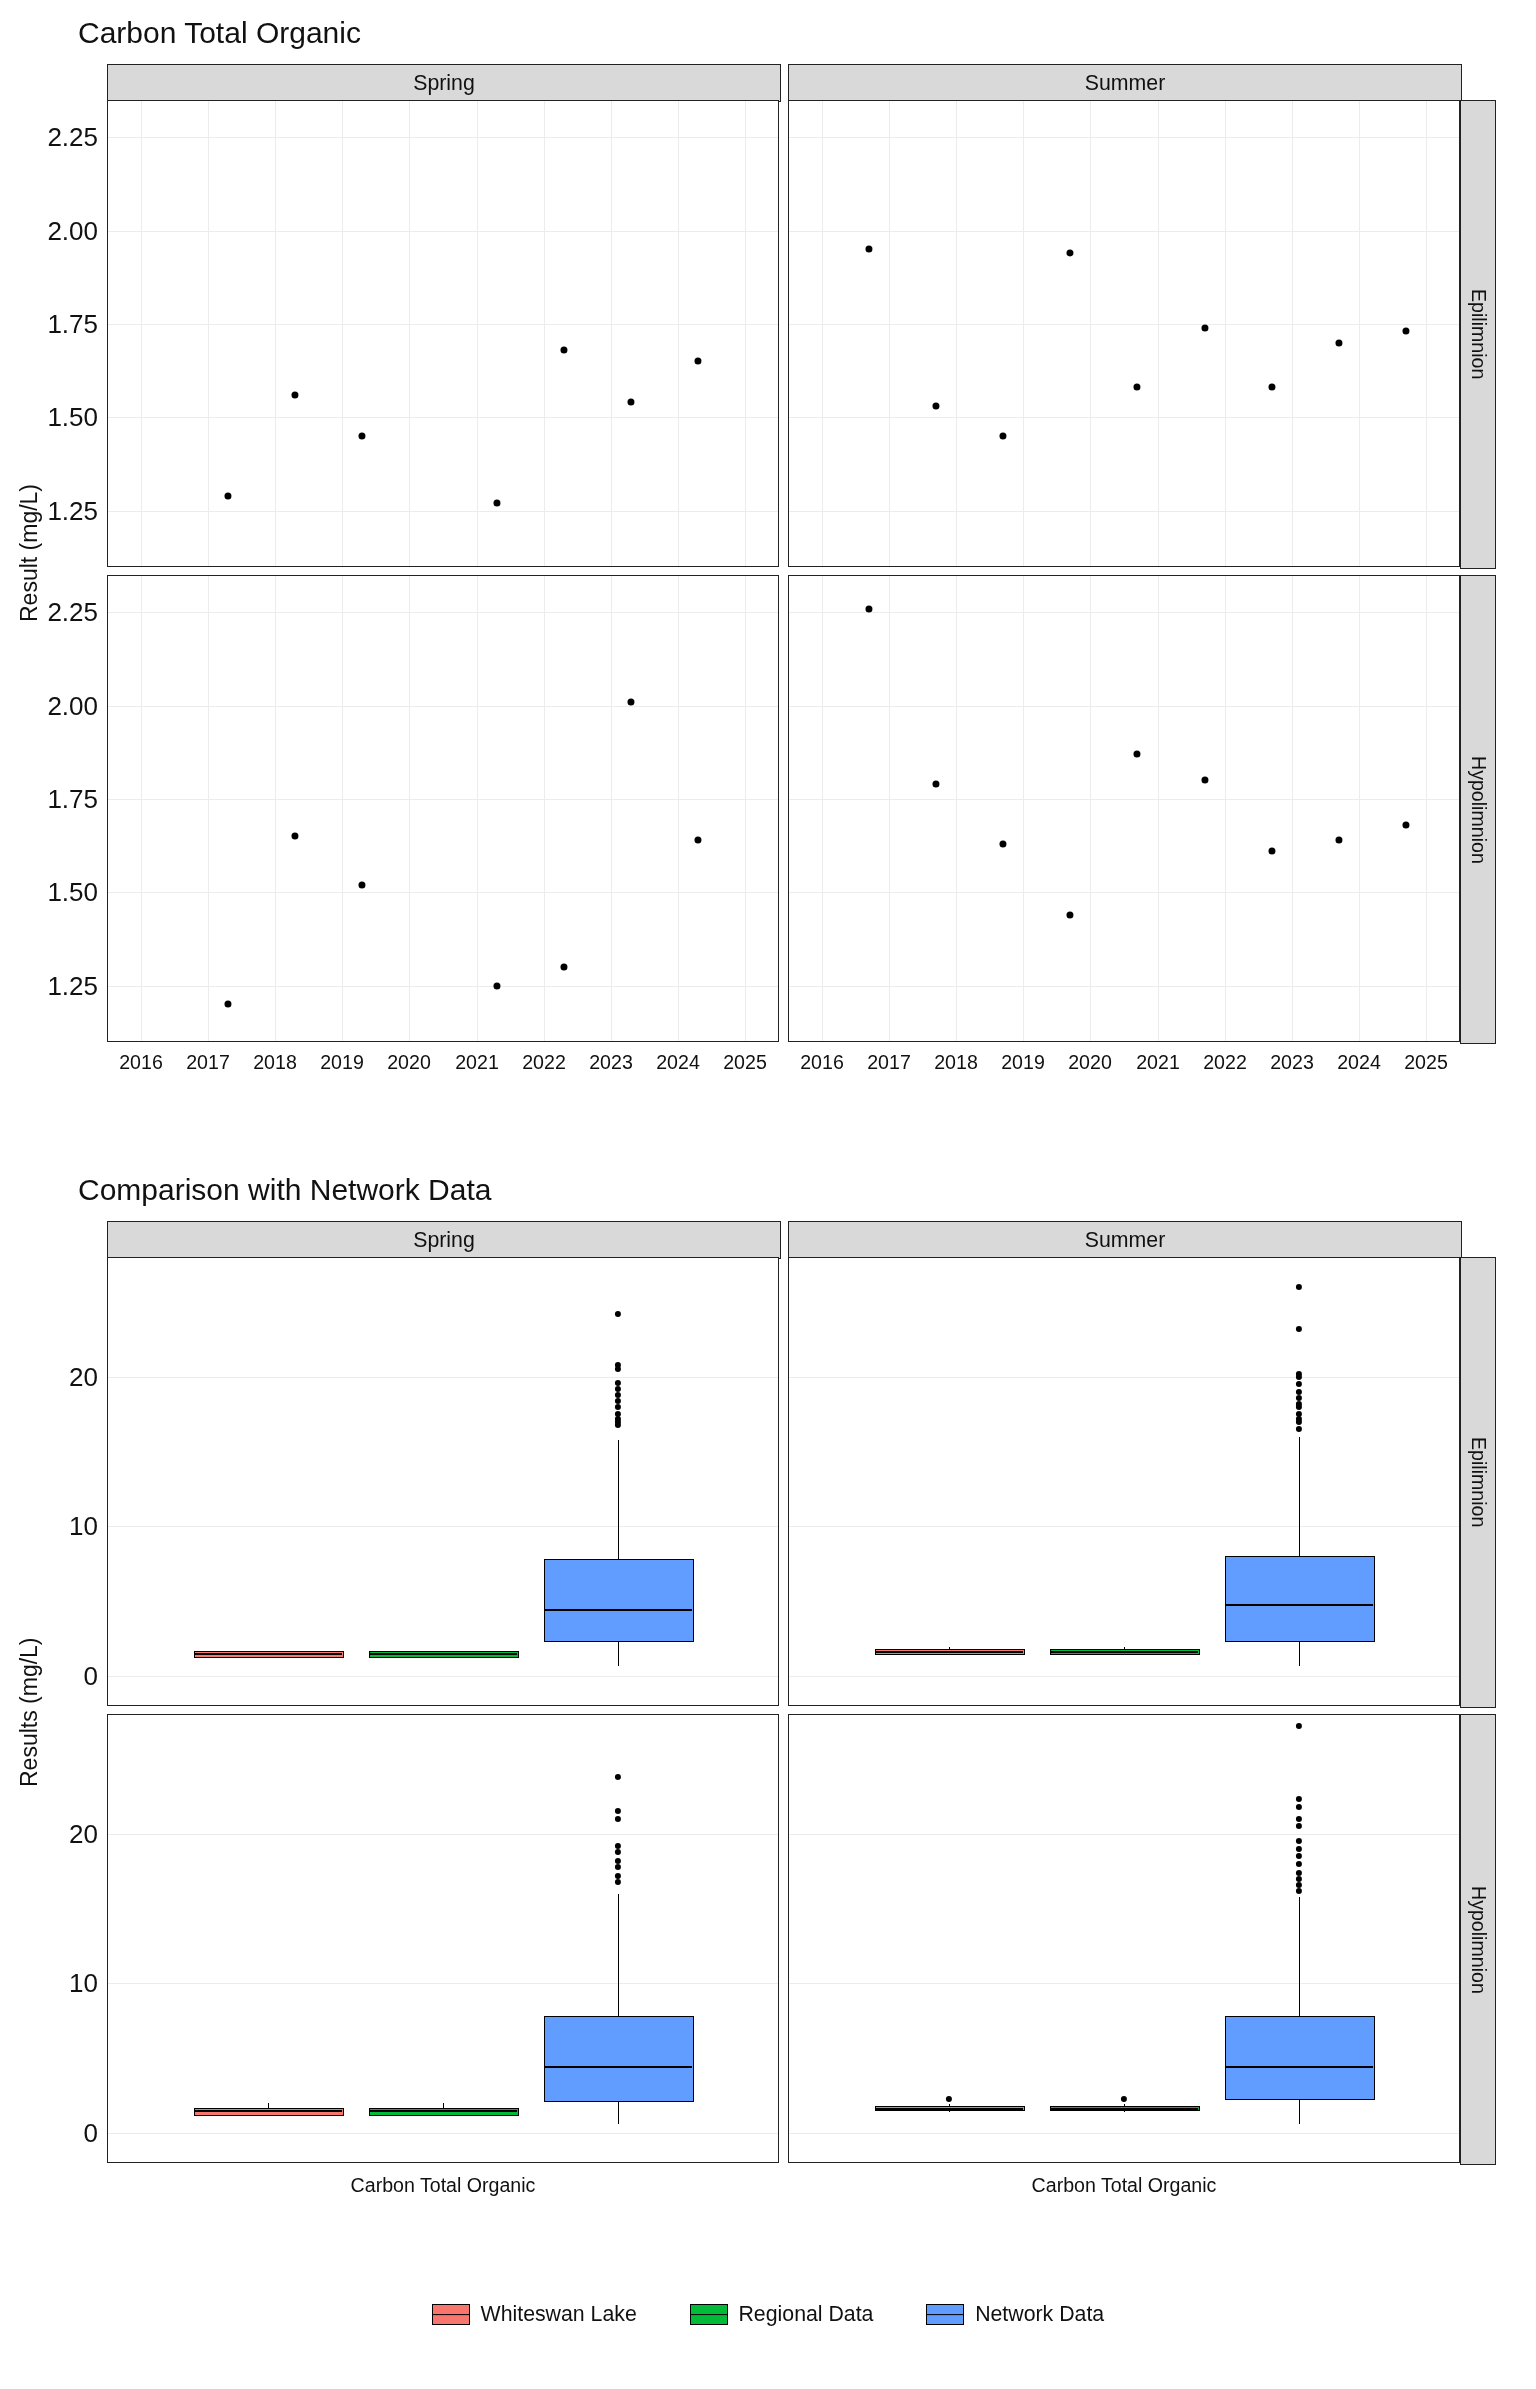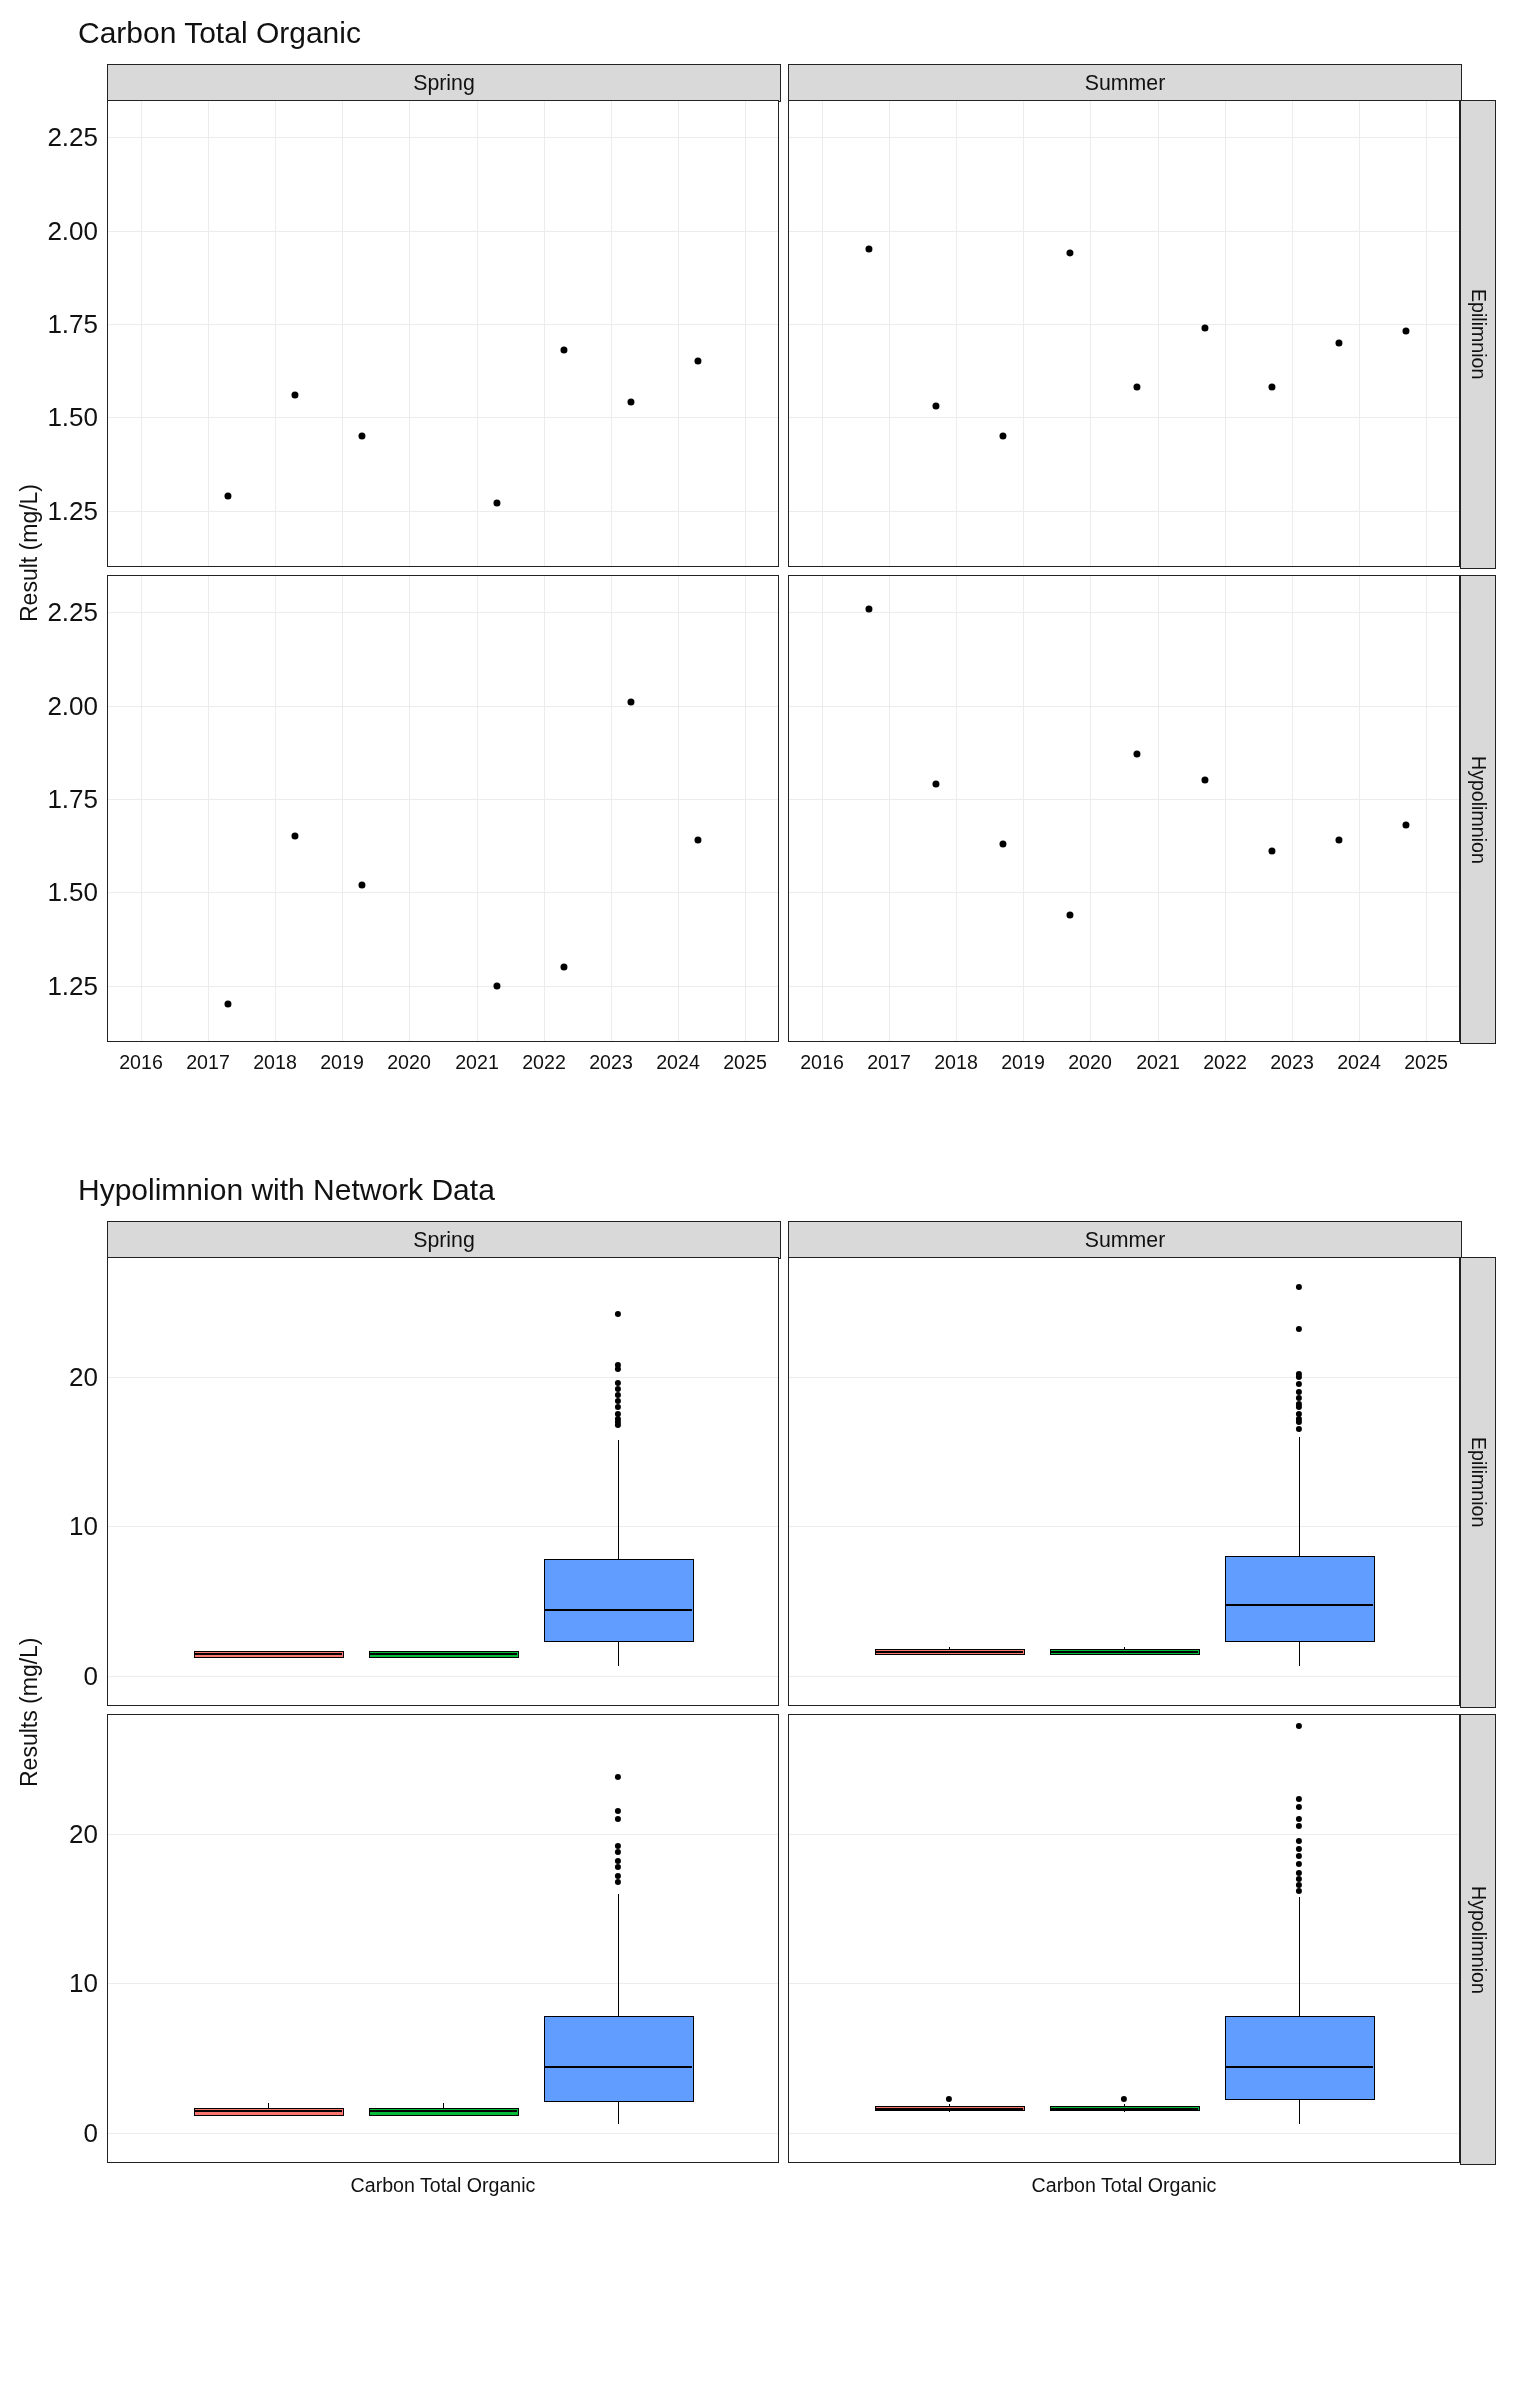--- a/index.html
+++ b/index.html
@@ -165,21 +165,21 @@
         <div class="tick-label-x" style="top: 476px; left: 235px;">2019</div>
         <div class="tick-label-x" style="top: 476px; left: 302px;">2020</div>
         <div class="tick-label-x" style="top: 476px; left: 370px;">2021</div>
         <div class="tick-label-x" style="top: 476px; left: 437px;">2022</div>
         <div class="tick-label-x" style="top: 476px; left: 504px;">2023</div>
         <div class="tick-label-x" style="top: 476px; left: 571px;">2024</div>
         <div class="tick-label-x" style="top: 476px; left: 638px;">2025</div>
       </div>
     </div>
 
-<div class="title" style="left:78px;top:1173px">Hypolimnion with Network Data</div>
+<div class="title" style="left:78px;top:1173px">Comparison with Network Data</div>
 <div class="axis-title" style="left:16px;top:1787px;transform:rotate(-90deg);transform-origin:left top">Results (mg/L)</div>
 
 <div id="chart2" style="position:absolute;left:107px;top:1221px;width:1387px;height:996px">
       <div class="strip-top" style="left: 0px; top: 0px; width: 672px; height: 36px;">Spring</div>
       <div class="strip-top" style="left: 681px; top: 0px; width: 672px; height: 36px;">Summer</div>
       <div class="strip-right" style="left: 1353px; top: 36px; width: 34px; height: 449px;">Epilimnion</div>
       <div class="strip-right" style="left: 1353px; top: 493px; width: 34px; height: 449px;">Hypolimnion</div>
       <div class="panel" style="left: 0px; top: 36px; width: 672px; height: 449px;">
         <div class="gridline-h" style="top: 419px;"></div>
         <div class="gridline-h" style="top: 269px;"></div>
@@ -292,15 +292,29 @@
         <div class="pt" style="left: 511px; top: 127px; width: 6.2px; height: 6.2px;"></div>
         <div class="pt" style="left: 511px; top: 112px; width: 6.2px; height: 6.2px;"></div>
         <div class="pt" style="left: 511px; top: 105px; width: 6.2px; height: 6.2px;"></div>
         <div class="pt" style="left: 511px; top: 93px; width: 6.2px; height: 6.2px;"></div>
         <div class="pt" style="left: 511px; top: 85px; width: 6.2px; height: 6.2px;"></div>
         <div class="pt" style="left: 511px; top: 12px; width: 6.2px; height: 6.2px;"></div>
         <div class="tick-label-x" style="top: 460px; left: 336px;">Carbon Total Organic</div>
       </div>
     </div>
 
+<div class="legend" style="left:0;width:1536px;top:2302px" id="legend">
+      <div class="legend-item">
+        <div class="legend-swatch" style="background: rgb(248, 118, 109);"></div>
+        <span>Whiteswan Lake</span>
+      </div>
+      <div class="legend-item">
+        <div class="legend-swatch" style="background: rgb(0, 186, 56);"></div>
+        <span>Regional Data</span>
+      </div>
+      <div class="legend-item">
+        <div class="legend-swatch" style="background: rgb(97, 156, 255);"></div>
+        <span>Network Data</span>
+      </div>
+    </div>
 
 </div>
 
 
 </body></html>

